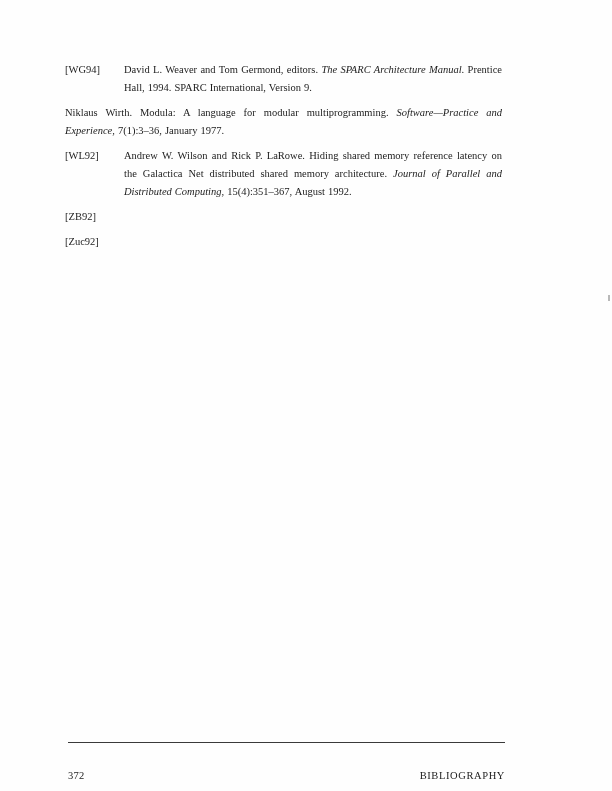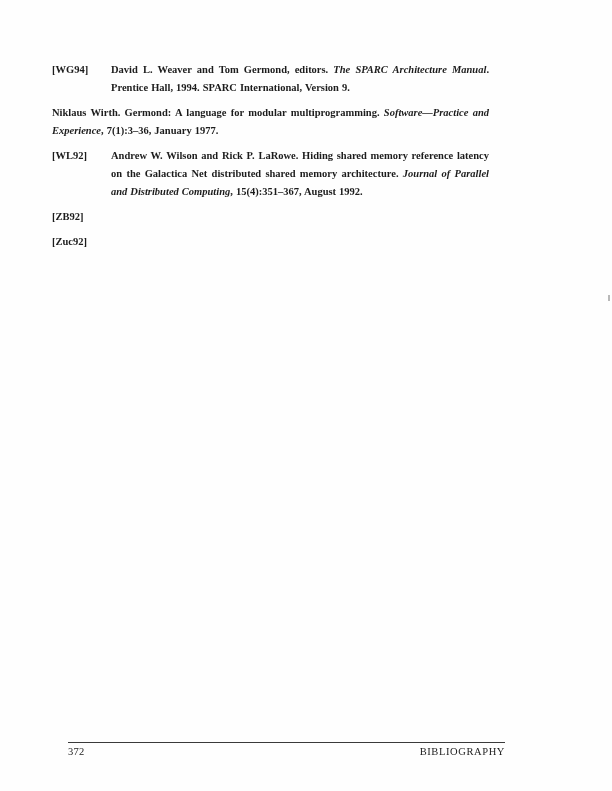--- a/index.html
+++ b/index.html
@@ -13,24 +13,23 @@
   }
   .page {
     position: relative;
     width: 612px;
     height: 791px;
     background: #fefefe;
     overflow: hidden;
   }
   .bib {
     position: absolute;
-    left: 52px;
+    left: 65px;
     top: 61px;
     width: 437px;
-    font-weight: bold;
   }
   .entry {
     display: flex;
     margin-bottom: 7px;
     font-size: 10.5px;
     line-height: 18px;
   }
   .entry .key {
     flex: 0 0 59px;
     width: 59px;
@@ -51,20 +50,21 @@
     border-top: 1px solid #3a3a3a;
     padding-top: 2px;
     display: flex;
     justify-content: space-between;
     align-items: baseline;
     font-size: 10.5px;
     line-height: 13px;
   }
   .footer .folio {
     letter-spacing: 0.2px;
+    margin-top: 24px;
   }
   .footer .running-head {
     letter-spacing: 0.6px;
   }
   .scan-artifact {
     position: absolute;
     right: 2px;
     top: 295px;
     width: 2px;
     height: 6px;
@@ -77,21 +77,21 @@
 <div class="page">
 
   <div class="bib">
 
     <div class="entry">
       <span class="key">[WG94]</span>
       <span class="text"><span>David L. Weaver and Tom Germond, editors. </span><em>The SPARC Architecture Manual</em><span>. Prentice Hall, 1994. SPARC International, Version 9.</span></span>
     </div>
 
     <div class="entry">
-      <span class="text"><span>Niklaus Wirth. Germond: A language for modular multiprogramming. </span><em>Software—Practice and Experience</em><span>, 7(1):3–36, January 1977.</span></span>
+      <span class="text"><span>Niklaus Wirth. Modula: A language for modular multiprogramming. </span><em>Software—Practice and Experience</em><span>, 7(1):3–36, January 1977.</span></span>
     </div>
 
     <div class="entry">
       <span class="key">[WL92]</span>
       <span class="text"><span>Andrew W. Wilson and Rick P. LaRowe. Hiding shared memory reference latency on the Galactica Net distributed shared memory architecture. </span><em>Journal of Parallel and Distributed Computing</em><span>, 15(4):351–367, August 1992.</span></span>
     </div>
 
     <div class="entry">
       <span class="key">[ZB92]</span>
     </div>

